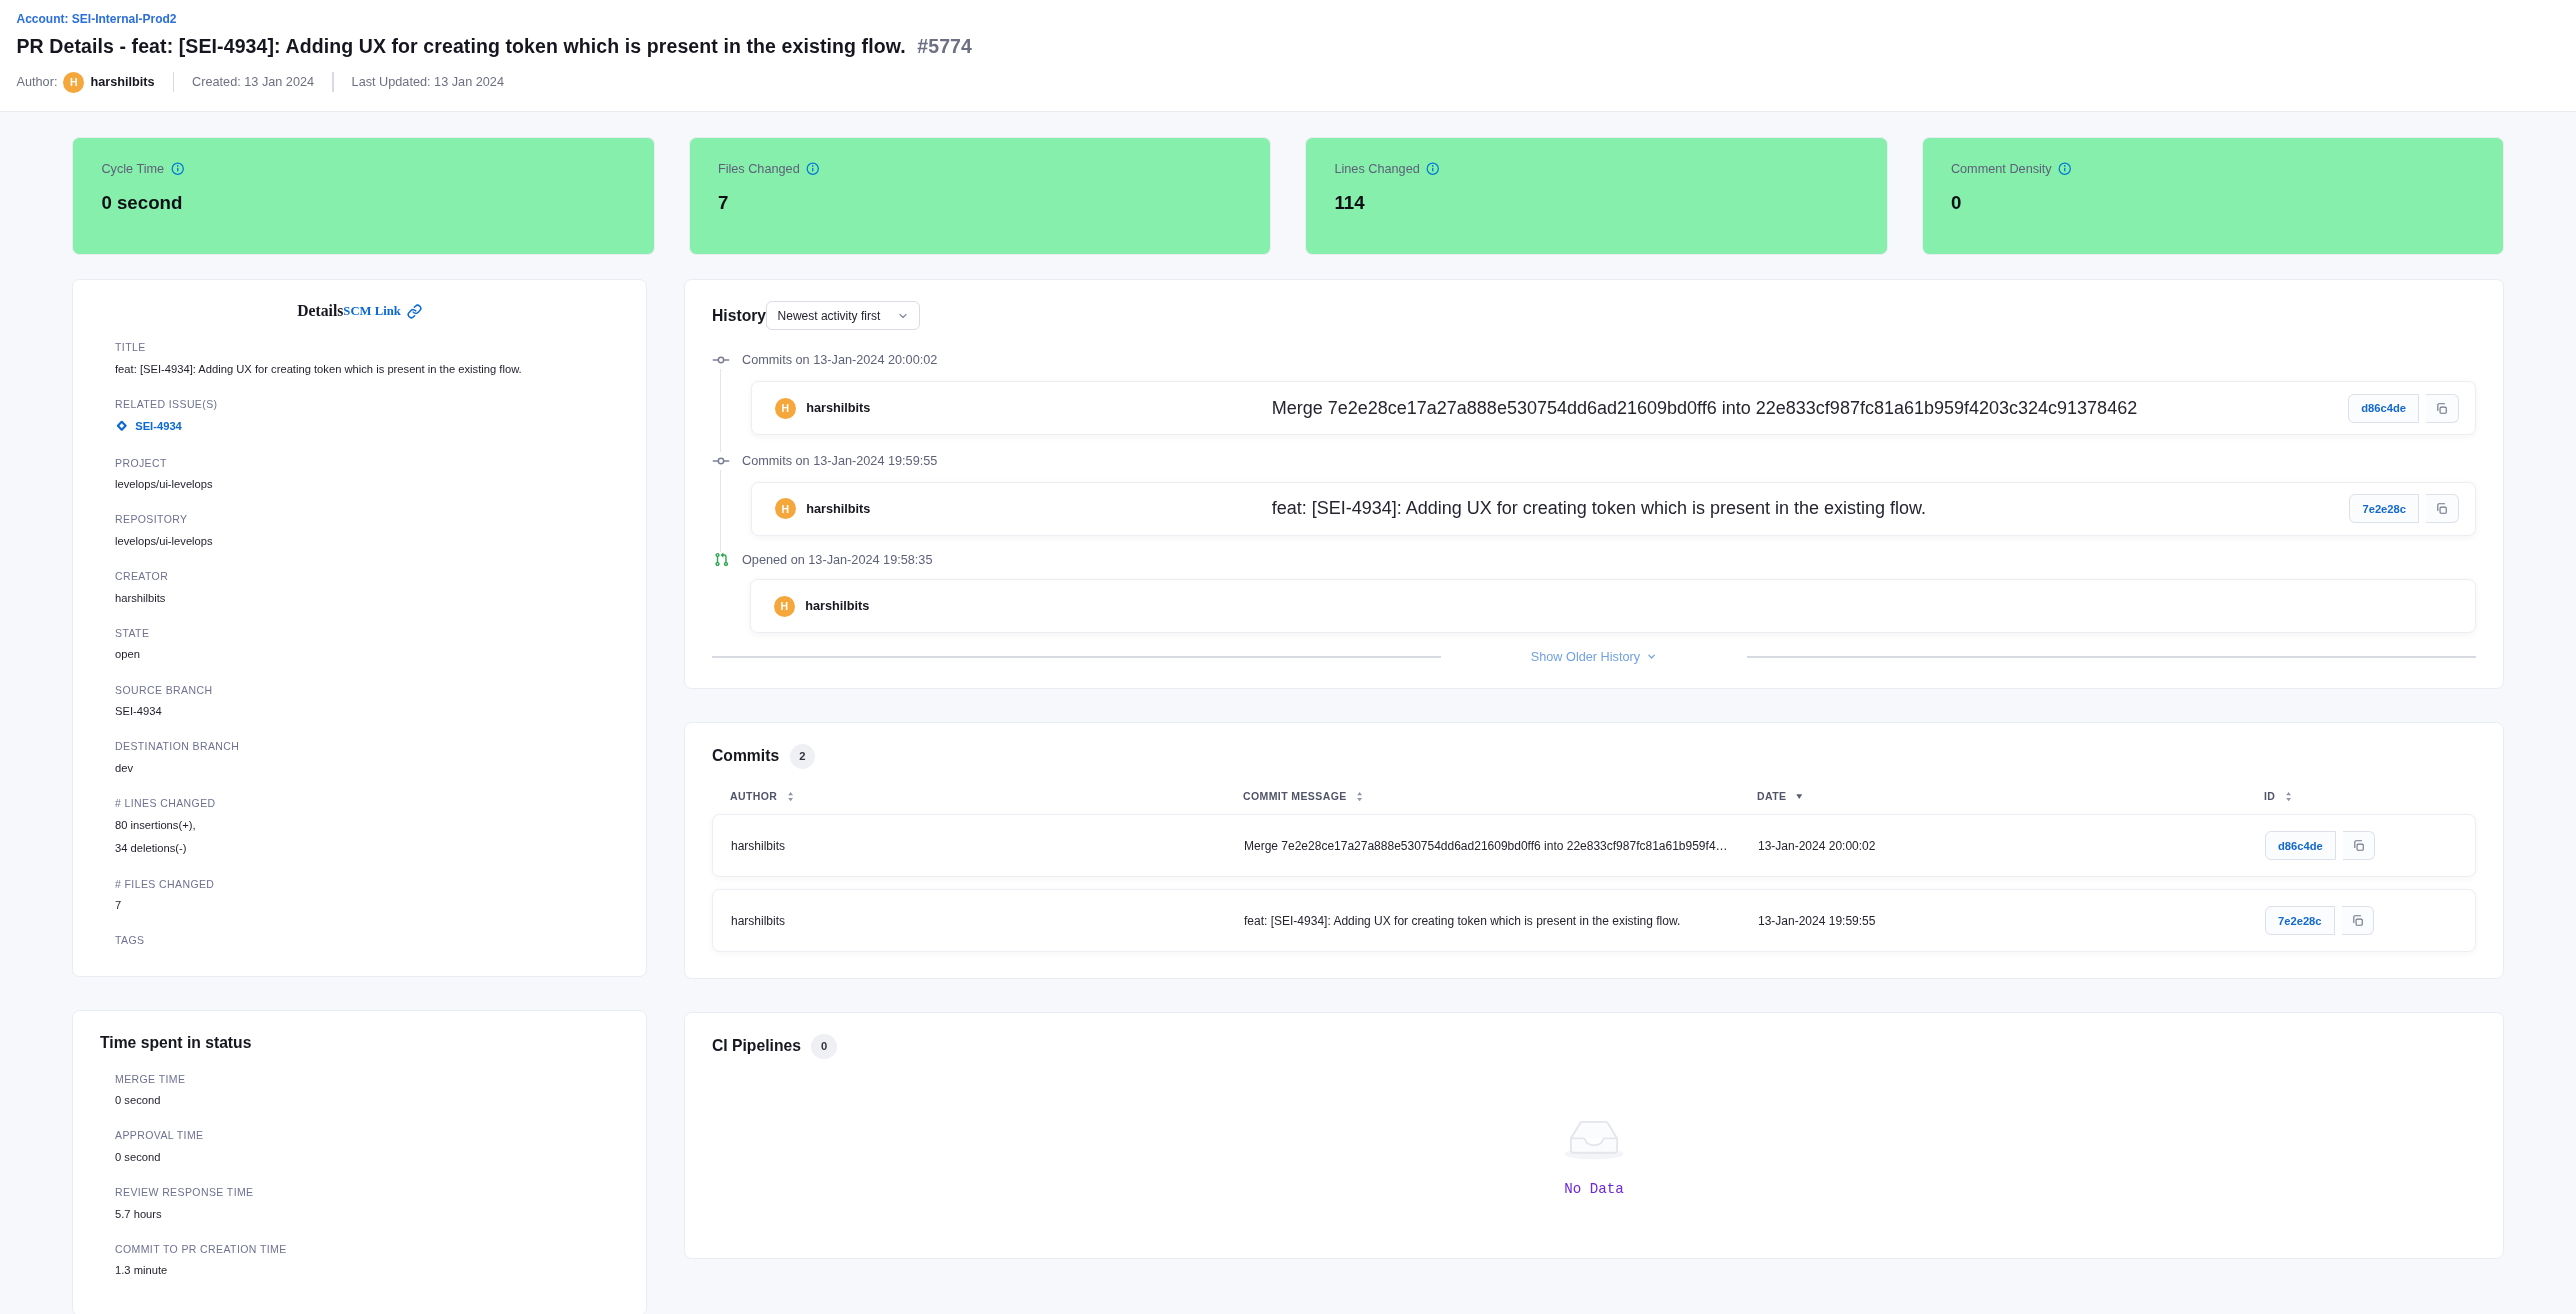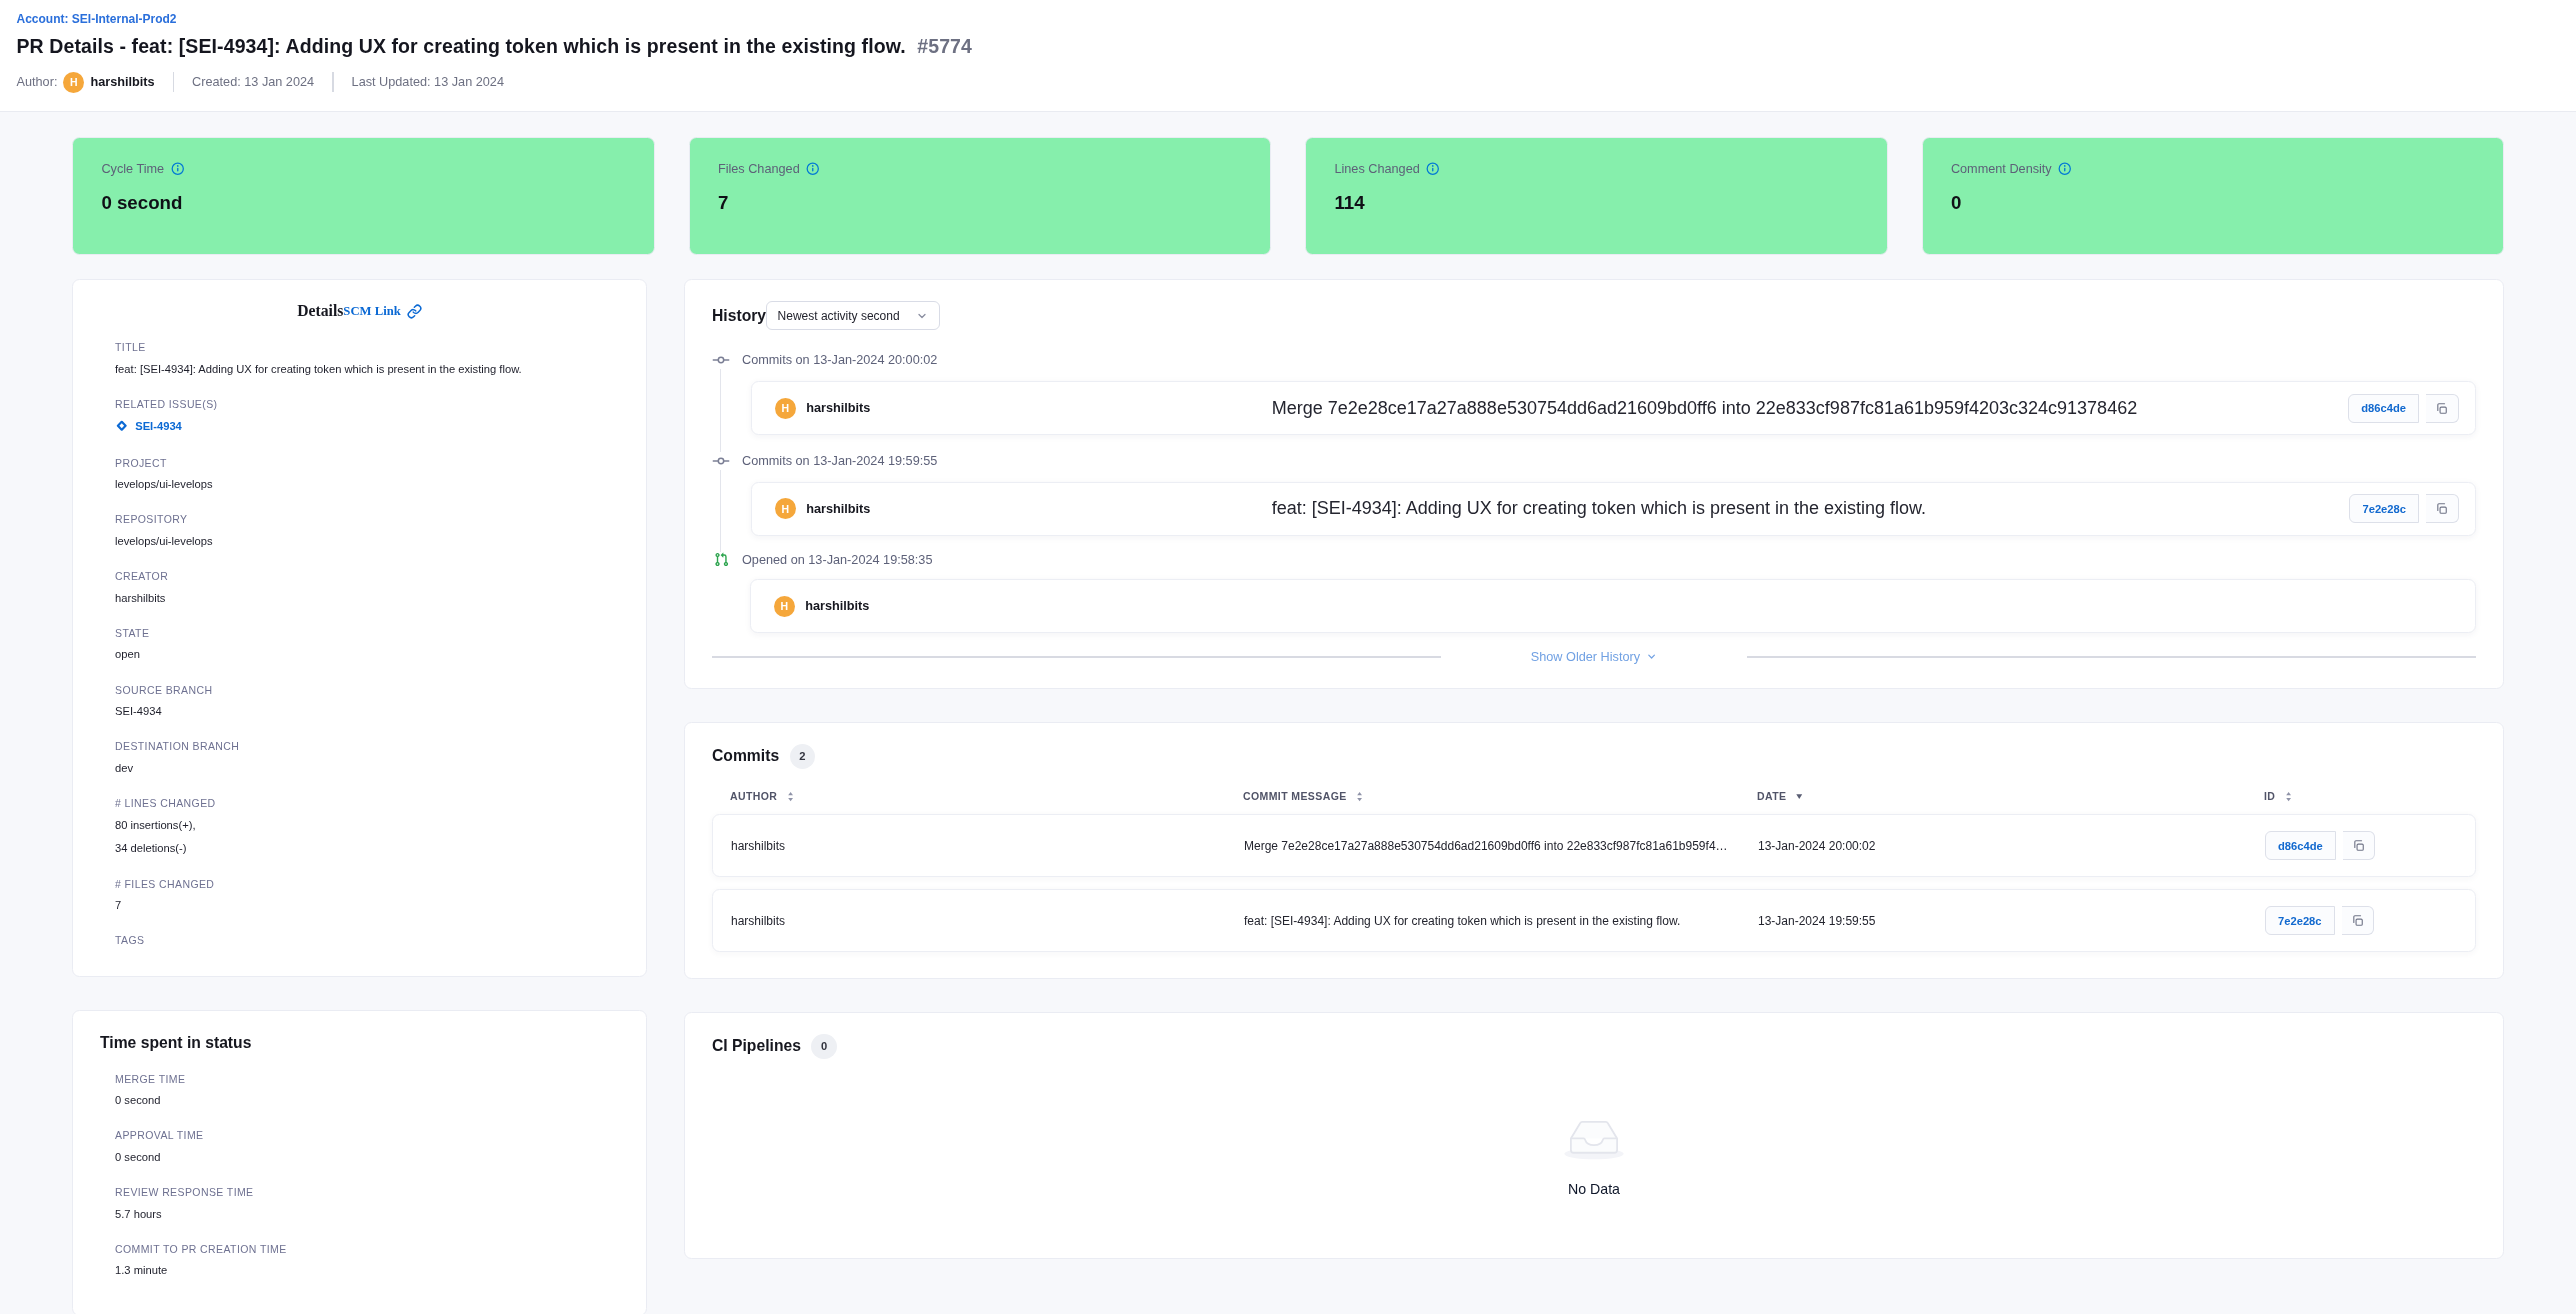--- a/index.html
+++ b/index.html
@@ -210,21 +210,21 @@
   .cell { font-size: 12px; color: #23242e; }
   .cell-message { white-space: nowrap; overflow: hidden; text-overflow: ellipsis; padding-right: 27px; }
 
   
   .ci-panel { padding: 21px 27px; min-height: 247px; display: flex; flex-direction: column; }
   .empty-state {
     margin: auto;
     display: flex; flex-direction: column; align-items: center;
     padding-top: 7.5px;
   }
-  .no-data-text { margin-top: 20px; font-size: 14.2px; color: #0f172a; }
+  .no-data-text { margin-top: 20px; font-size: 14.2px; color: #6d28d9; font-family: Liberation Mono, monospace; }
 
   svg { display: block; }
 </style>
 </head>
 <body>
 
 <header class="top-header">
   <a class="breadcrumb">Account: SEI-Internal-Prod2</a>
   <h1 class="page-title">
     <span>PR Details - feat: [SEI-4934]: Adding UX for creating token which is present in the existing flow.</span>
@@ -402,21 +402,21 @@
       </section>
 
     </div>
 
     <div class="right-col">
 
       <section class="panel history-panel">
         <div class="history-head">
           <h2 class="panel-heading">History</h2>
           <div class="sort-select">
-            <span>Newest activity second</span>
+            <span>Newest activity first</span>
             <span>
               <svg width="12" height="12" viewBox="0 0 24 24" fill="none" stroke="#8a8ea0" stroke-width="2.6" stroke-linecap="round" stroke-linejoin="round">
                   <polyline points="6 9 12 15 18 9"></polyline>
                 </svg>
             </span>
           </div>
         </div>
 
         <div class="timeline">
 

